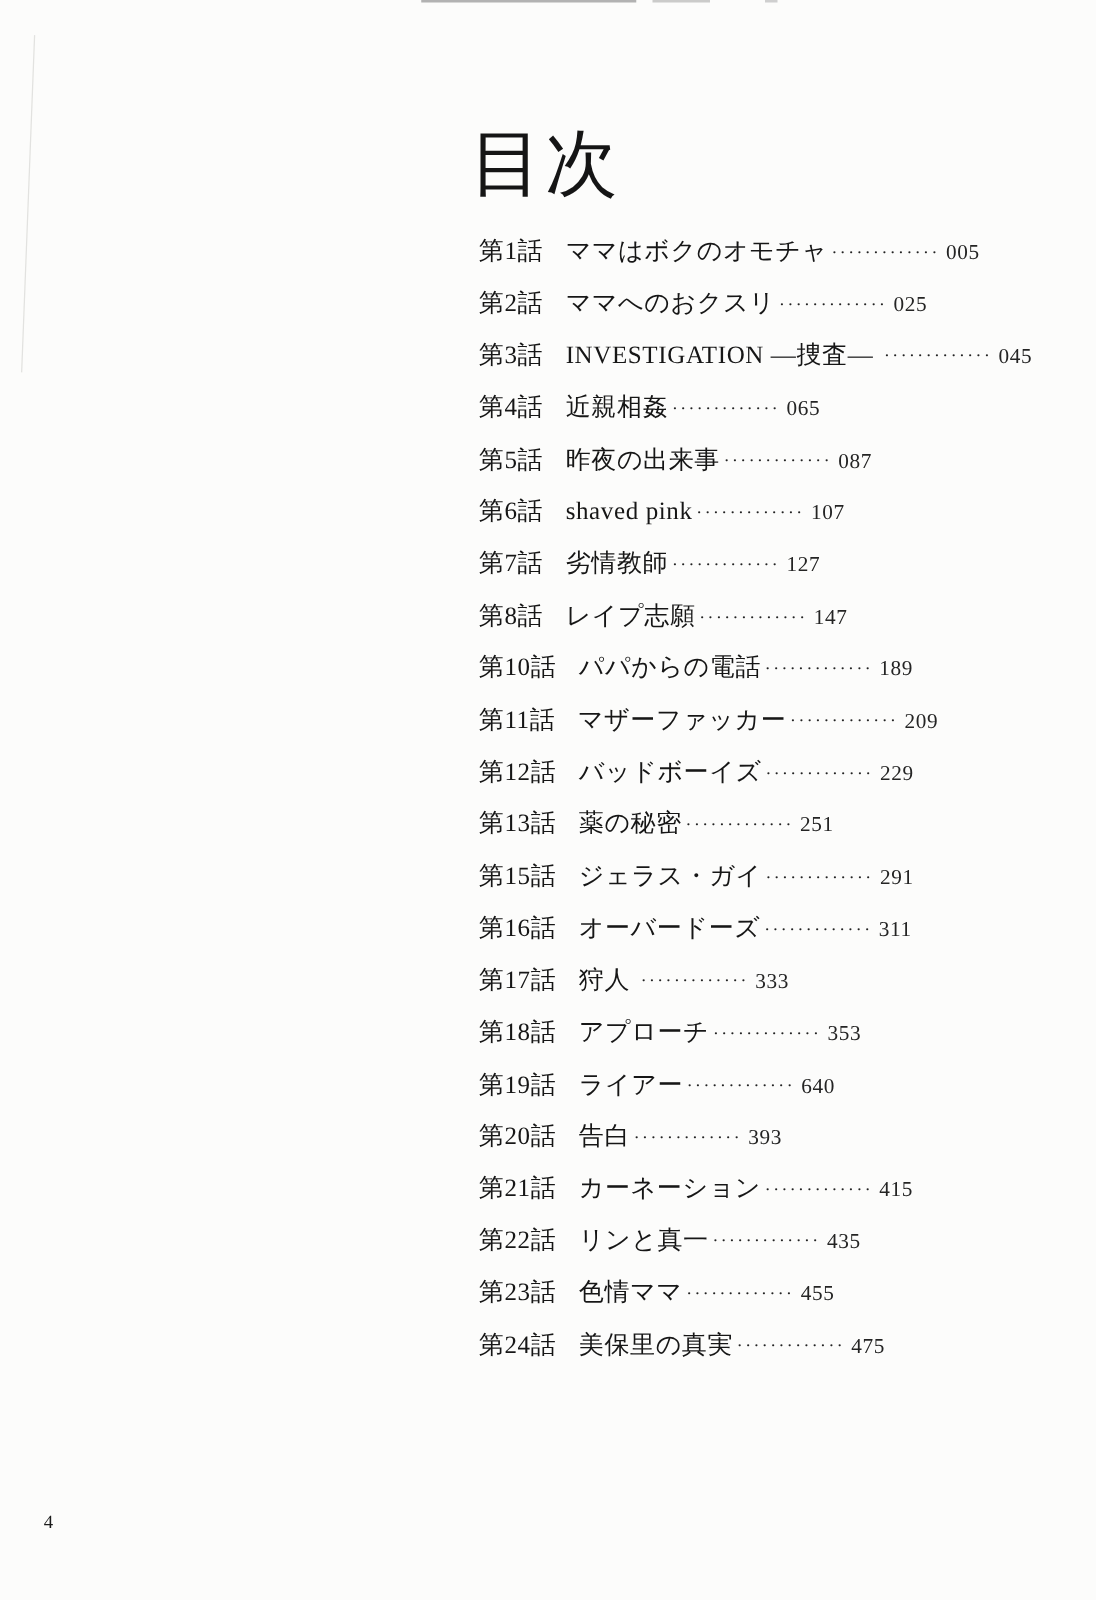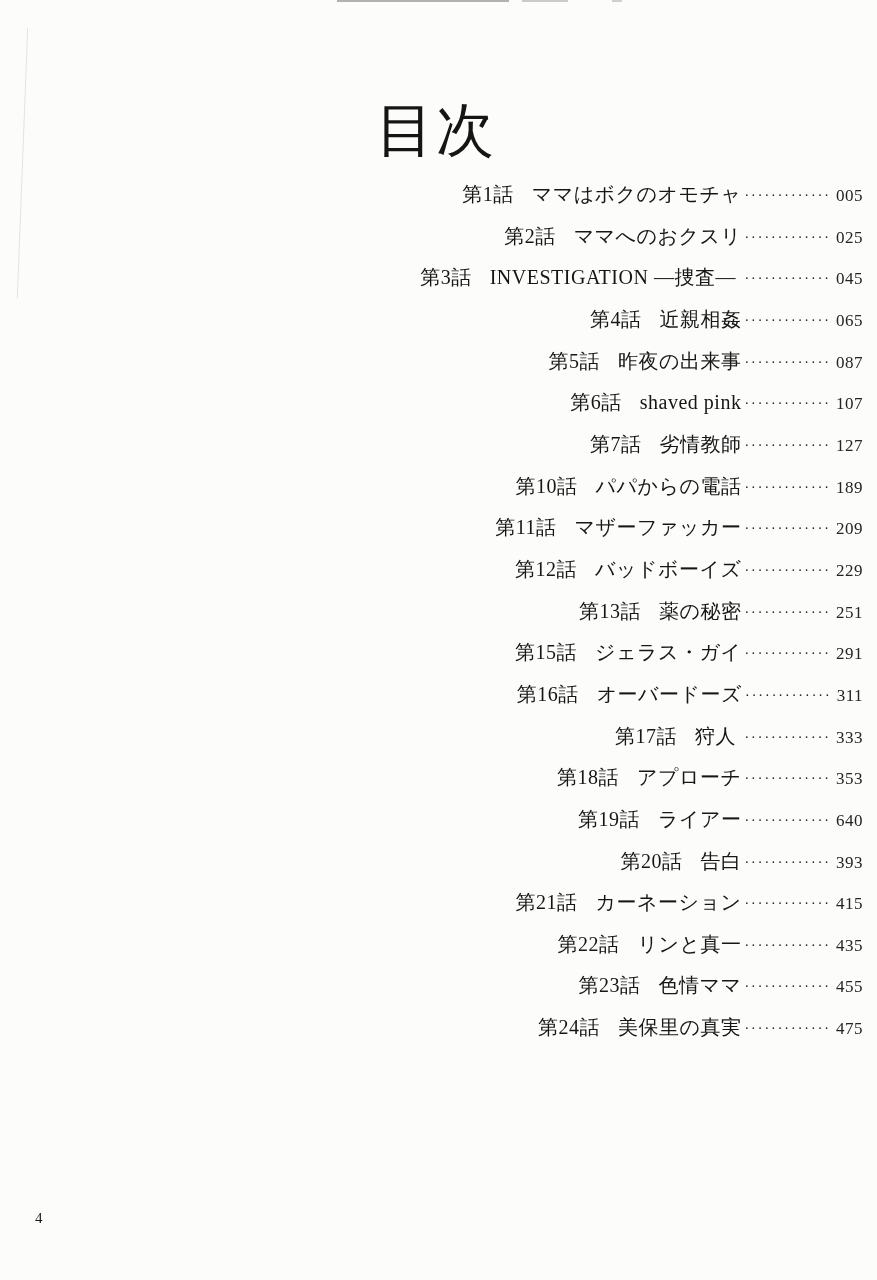--- a/index.html
+++ b/index.html
@@ -31,21 +31,21 @@
     letter-spacing: 2px; color: #151515; margin: 4px;
   }
 
   .toc {
     position: absolute; top: 183px; left: 383px;
     width: 480px;
   }
   .toc-row {
     height: 41.66px;
     white-space: nowrap;
-    font-size: 20px; line-height: 22px; text-align: right;
+    font-size: 20px; line-height: 36px;
   }
   .chapter-label {
     display: inline-block;
     margin-right: 18px;
     letter-spacing: 0.5px;
     color: #161616;
   }
   .chapter-label:empty { margin-right: 0; }
   .chapter-title { letter-spacing: 0.5px; color: #161616; }
   .leader-dots {
@@ -75,20 +75,21 @@
   <h1 class="page-title">目次</h1>
 
   <div class="toc">
     <div class="toc-row"><span class="chapter-label">第1話</span><span class="chapter-title">ママはボクのオモチャ</span><span class="leader-dots">·············</span><span class="page-ref">005</span></div>
     <div class="toc-row"><span class="chapter-label">第2話</span><span class="chapter-title">ママへのおクスリ</span><span class="leader-dots">·············</span><span class="page-ref">025</span></div>
     <div class="toc-row"><span class="chapter-label">第3話</span><span class="chapter-title">INVESTIGATION ―捜査― </span><span class="leader-dots">·············</span><span class="page-ref">045</span></div>
     <div class="toc-row"><span class="chapter-label">第4話</span><span class="chapter-title">近親相姦</span><span class="leader-dots">·············</span><span class="page-ref">065</span></div>
     <div class="toc-row"><span class="chapter-label">第5話</span><span class="chapter-title">昨夜の出来事</span><span class="leader-dots">·············</span><span class="page-ref">087</span></div>
     <div class="toc-row"><span class="chapter-label">第6話</span><span class="chapter-title">shaved pink</span><span class="leader-dots">·············</span><span class="page-ref">107</span></div>
     <div class="toc-row"><span class="chapter-label">第7話</span><span class="chapter-title">劣情教師</span><span class="leader-dots">·············</span><span class="page-ref">127</span></div>
+    <div class="toc-row"><span class="chapter-label">第8話</span><span class="chapter-title">レイプ志願</span><span class="leader-dots">·············</span><span class="page-ref">147</span></div>
     <div class="toc-row"><span class="chapter-label">第10話</span><span class="chapter-title">パパからの電話</span><span class="leader-dots">·············</span><span class="page-ref">189</span></div>
     <div class="toc-row"><span class="chapter-label">第11話</span><span class="chapter-title">マザーファッカー</span><span class="leader-dots">·············</span><span class="page-ref">209</span></div>
     <div class="toc-row"><span class="chapter-label">第12話</span><span class="chapter-title">バッドボーイズ</span><span class="leader-dots">·············</span><span class="page-ref">229</span></div>
     <div class="toc-row"><span class="chapter-label">第13話</span><span class="chapter-title">薬の秘密</span><span class="leader-dots">·············</span><span class="page-ref">251</span></div>
     <div class="toc-row"><span class="chapter-label">第15話</span><span class="chapter-title">ジェラス・ガイ</span><span class="leader-dots">·············</span><span class="page-ref">291</span></div>
     <div class="toc-row"><span class="chapter-label">第16話</span><span class="chapter-title">オーバードーズ</span><span class="leader-dots">·············</span><span class="page-ref">311</span></div>
     <div class="toc-row"><span class="chapter-label">第17話</span><span class="chapter-title">狩人 </span><span class="leader-dots">·············</span><span class="page-ref">333</span></div>
     <div class="toc-row"><span class="chapter-label">第18話</span><span class="chapter-title">アプローチ</span><span class="leader-dots">·············</span><span class="page-ref">353</span></div>
     <div class="toc-row"><span class="chapter-label">第19話</span><span class="chapter-title">ライアー</span><span class="leader-dots">·············</span><span class="page-ref">640</span></div>
     <div class="toc-row"><span class="chapter-label">第20話</span><span class="chapter-title">告白</span><span class="leader-dots">·············</span><span class="page-ref">393</span></div>

